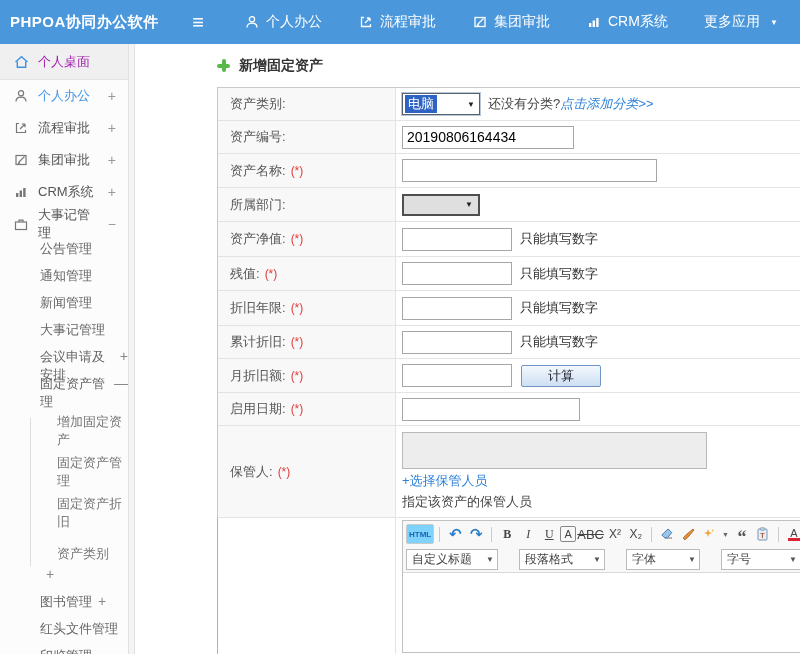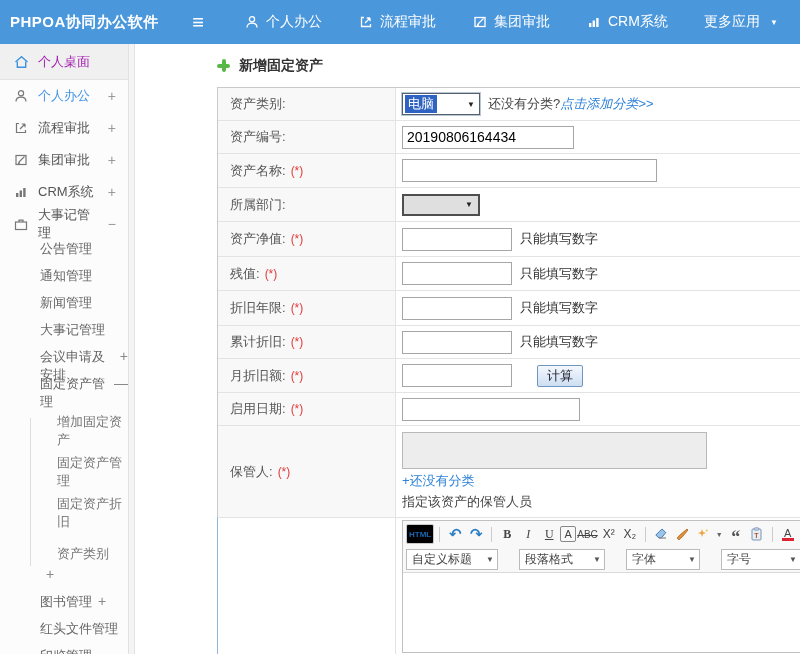--- a/index.html
+++ b/index.html
@@ -51,44 +51,44 @@
   .hint { margin-left:8px; color:#333; font-size:13px; }
   .link { color:#2e82d8; cursor:pointer; text-decoration:none; font-size:13px; }
 
   .sel { height:22px; display:flex; align-items:center; cursor:pointer; }
   .sel-computer { width:78px; border:1px solid #56606e; box-shadow:0 0 0 1px #b9c6d6; background:#fff; padding:0 4px 0 2px; }
   .sel-computer .sel-text { background:#2e63c4; color:#fff; font-size:13px; padding:0 3px; }
   .sel-computer .caret-d { margin-left:auto; }
   .sel-dept { width:78px; border:2px solid #4e4e4e; background:#dfdfdf; justify-content:flex-end; padding-right:5px; }
   .caret-d { font-size:8px; color:#222; }
 
-  .calc-btn { margin-left:25px; height:22px; padding:0 9px; font-size:13px; color:#223;
+  .calc-btn { margin-left:9px; height:22px; padding:0 26px; font-size:13px; color:#223;
               border:1px solid #6f96c3; border-radius:2px; background:linear-gradient(#f3f8fd,#cddff2); cursor:pointer; }
 
   .keeper-value { flex-direction:column; align-items:flex-start; justify-content:center; gap:3px; padding:6px 0 6px 6px; }
   .keeper-box { width:305px; height:52px; background:#ededed; border:1px solid #b9b9b9; }
   .keeper-desc { color:#444; font-size:13px; }
 
   
   .frow.editor-row { height:137px; border-bottom:none; border-left:1px solid #8fb6dd; margin-left:-1px; }
   .editor-row .flabel { background:#fff; }
   .editor-wrap { flex:1; padding:2px 0 0 6px; }
   .editor { border:1px solid #c0c0c0; height:133px; display:flex; flex-direction:column; }
   .ed-toolbar { background:#f8f8f8; border-bottom:1px solid #d9d9d9; padding:2px 3px; }
   .ed-line { display:flex; align-items:center; height:22px; gap:1px; }
   .ed-body { flex:1; background:#fff; }
   .tbtn { min-width:20px; height:20px; display:inline-flex; align-items:center; justify-content:center;
           font-size:12px; color:#444; cursor:pointer; border-radius:2px; }
-  .tbtn.html { font-size:8px; font-weight:bold; color:#1a66b3; border:1px solid #c9c9c9; background:#000000; padding:0 2px; }
+  .tbtn.html { font-size:8px; font-weight:bold; color:#1a66b3; border:1px solid #c9c9c9; background:#7dd3fc; padding:0 2px; }
   .tbtn.arrow { color:#2a7cc4; font-size:15px; font-weight:bold; }
   .tbtn.bold { font-weight:bold; font-family:"Liberation Serif","DejaVu Serif",serif; }
   .tbtn.italic { font-style:italic; font-family:"Liberation Serif","DejaVu Serif",serif; }
   .tbtn.underline { text-decoration:underline; font-family:"Liberation Serif","DejaVu Serif",serif; }
   .tbtn.fontbox { border:1px solid #888; height:16px; min-width:16px; font-size:11px; }
-  .tbtn.strike { font-size:10px; text-decoration:line-through; }
+  .tbtn.strike { font-size:13px; text-decoration:line-through; }
   .tbtn.quote { font-family:"Liberation Serif","DejaVu Serif",serif; font-size:18px; font-weight:bold; color:#555; padding-top:6px; }
   .tbtn.fcolor { flex-direction:column; font-size:11px; line-height:10px; }
   .tbtn.fcolor .bar { width:12px; height:3px; background:#d23; }
   .tsep { width:1px; height:15px; background:#ccc; margin:0 4px; }
   .ed-sel { height:21px; border:1px solid #bbb; background:#fff; display:flex; align-items:center;
             font-size:12px; color:#444; padding:0 3px 0 5px; margin-right:20px; cursor:pointer; gap:8px; }
   .ed-sel .caret-d { color:#555; }
   .align-group { display:flex; gap:6px; margin-left:14px; align-items:center; }
 </style>
 </head>
@@ -401,21 +401,21 @@
         </div>
       </div>
 
       <div class="frow" style="height:92px;">
         <div class="flabel">
           <span>保管人:</span>
           <span class="req">(*)</span>
         </div>
         <div class="fvalue keeper-value">
           <div class="keeper-box"></div>
-          <a class="link">+还没有分类</a>
+          <a class="link">+选择保管人员</a>
           <span class="keeper-desc">指定该资产的保管人员</span>
         </div>
       </div>
 
       <div class="frow editor-row">
         <div class="flabel"></div>
         <div class="editor-wrap">
           <div class="editor">
             <div class="ed-toolbar">
               <div class="ed-line">

